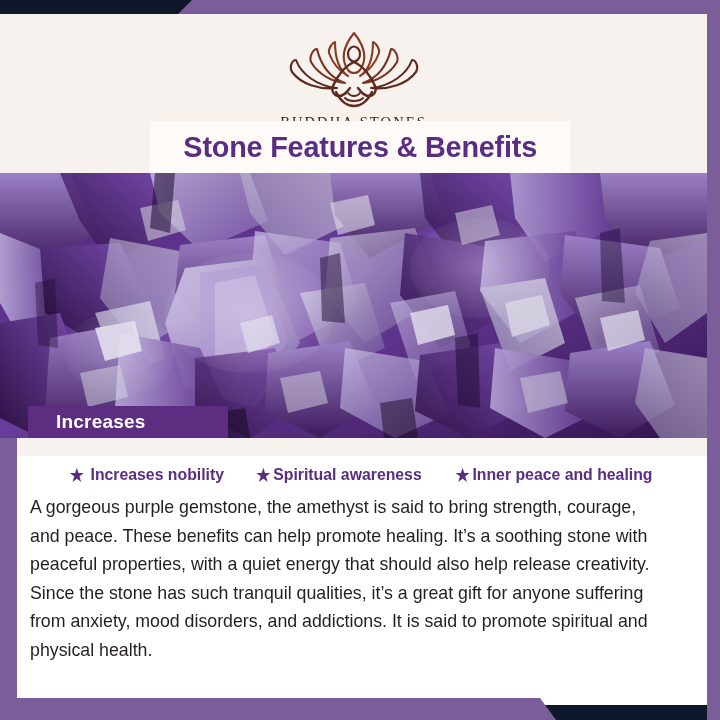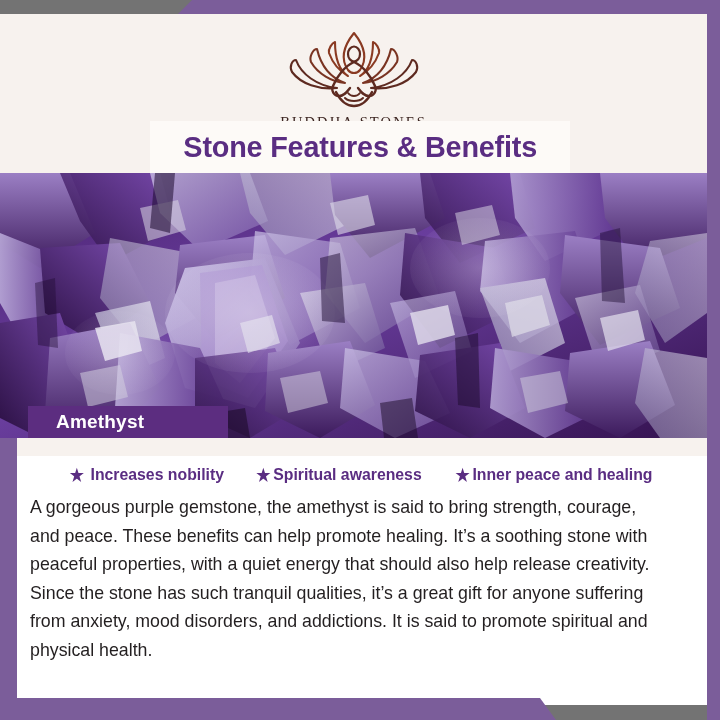--- a/index.html
+++ b/index.html
@@ -11,21 +11,21 @@
     height: 720px;
     overflow: hidden;
     background: #f7f2ee;
     font-family: "Liberation Sans", sans-serif;
   }
 
   #page {
     position: relative;
     width: 720px;
     height: 720px;
-    background: #737373;
+    background: #0f172a;
     overflow: hidden;
   }
 
   
   .top-banner {
     position: absolute;
     top: 0;
     left: 0;
     width: 720px;
     height: 16px;
@@ -359,21 +359,21 @@
       <polygon points="320,85 340,80 345,150 322,148" fill="#200d33" opacity="0.5"></polygon>
       <polygon points="455,165 478,160 480,235 458,232" fill="#1b0a2c" opacity="0.5"></polygon>
       <polygon points="600,60 620,55 625,130 602,128" fill="#200d33" opacity="0.45"></polygon>
       <polygon points="35,110 55,105 58,175 38,172" fill="#1d0b30" opacity="0.4"></polygon>
       <polygon points="215,240 245,235 250,265 218,265" fill="#190925" opacity="0.55"></polygon>
       <polygon points="380,230 412,225 418,265 384,265" fill="#190925" opacity="0.5"></polygon>
     </svg>
   </div>
 
   <div class="stone-label">
-    <span class="stone-label-text">Amethyst</span>
+    <span class="stone-label-text">Increases</span>
   </div>
 
   <div class="content-card">
     <div class="content-tint"></div>
 
     <div class="benefits">
       <div class="benefit">
         <span class="star">★</span>
         <span>Increases nobility</span>
       </div>

